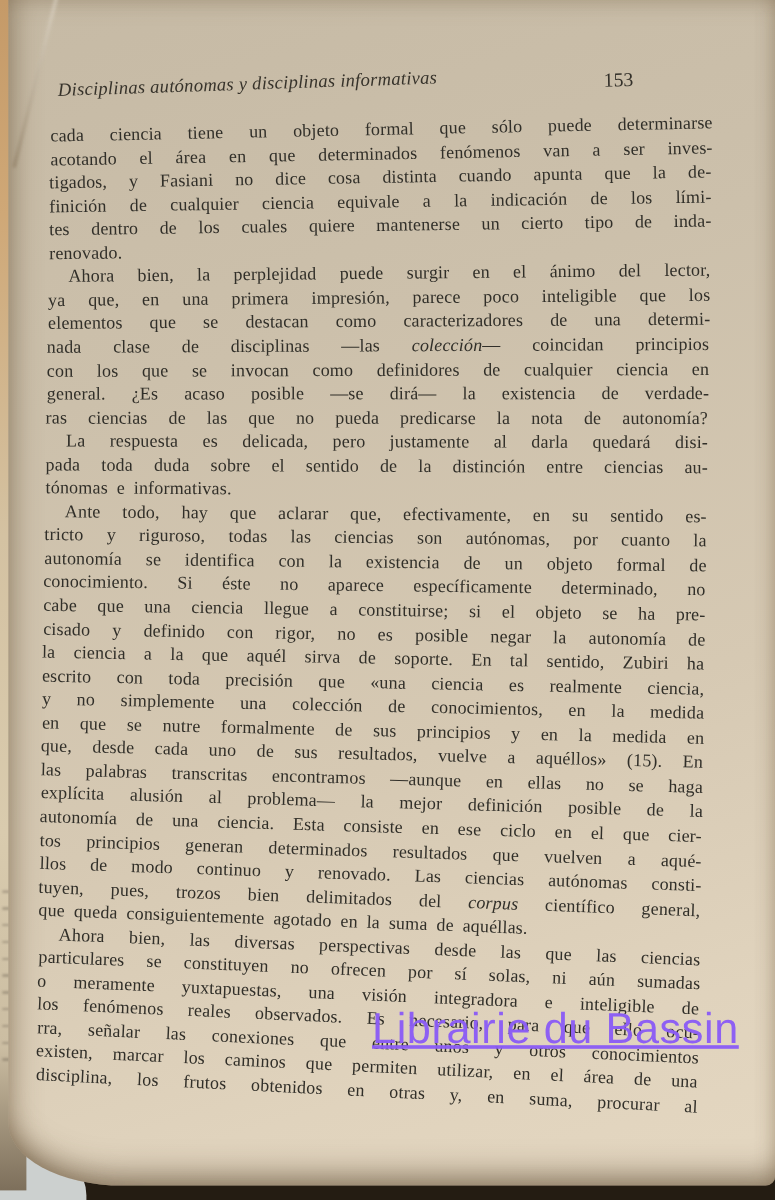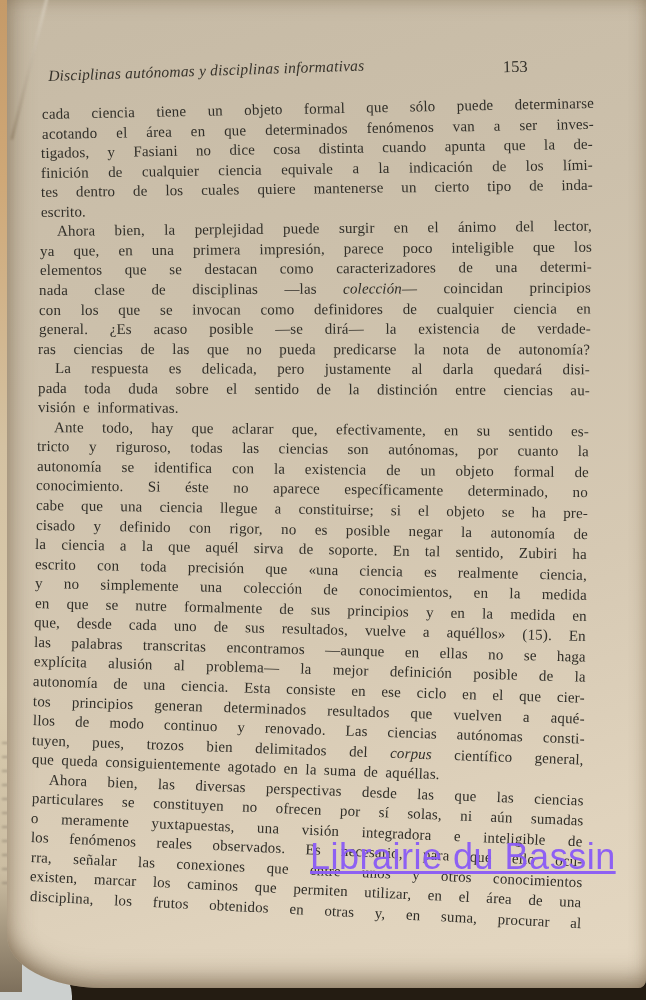--- a/index.html
+++ b/index.html
@@ -78,31 +78,31 @@
   <div class="page"></div>
   <div class="crease"></div>
   <div class="running-title">Disciplinas autónomas y disciplinas informativas</div>
   <div class="page-number">153</div>
   <div class="text-block">
       <div class="line" style="top: 105px; left: 42px; transform: rotate(-1.15deg);"><span>cada ciencia tiene un objeto formal que sólo puede determinarse</span></div>
       <div class="line" style="top: 124.55px; left: 41.7px; transform: rotate(-1.0505deg);"><span>acotando el área en que determinados fenómenos van a ser inves-</span></div>
       <div class="line" style="top: 144.1px; left: 41.4px; transform: rotate(-0.951deg);"><span>tigados, y Fasiani no dice cosa distinta cuando apunta que la de-</span></div>
       <div class="line" style="top: 163.65px; left: 41.1px; transform: rotate(-0.8515deg);"><span>finición de cualquier ciencia equivale a la indicación de los lími-</span></div>
       <div class="line" style="top: 183.2px; left: 40.8px; transform: rotate(-0.752deg);"><span>tes dentro de los cuales quiere mantenerse un cierto tipo de inda-</span></div>
-      <div class="line para-end" style="top: 202.75px; left: 40.5px; transform: rotate(-0.6525deg);"><span>escrito.</span></div>
+      <div class="line para-end" style="top: 202.75px; left: 40.5px; transform: rotate(-0.6525deg);"><span>renovado.</span></div>
       <div class="line indent" style="top: 222.3px; left: 40.2px; transform: rotate(-0.553deg);"><span>Ahora bien, la perplejidad puede surgir en el ánimo del lector,</span></div>
       <div class="line" style="top: 241.85px; left: 39.9px; transform: rotate(-0.4535deg);"><span>ya que, en una primera impresión, parece poco inteligible que los</span></div>
       <div class="line" style="top: 261.4px; left: 39.6px; transform: rotate(-0.354deg);"><span>elementos que se destacan como caracterizadores de una determi-</span></div>
       <div class="line" style="top: 280.95px; left: 39.3px; transform: rotate(-0.2545deg);"><span>nada clase de disciplinas —las </span><i>colección</i><span>— coincidan principios</span></div>
       <div class="line" style="top: 300.5px; left: 39px; transform: rotate(-0.155deg);"><span>con los que se invocan como definidores de cualquier ciencia en</span></div>
       <div class="line" style="top: 320.05px; left: 38.7px; transform: rotate(-0.0554999deg);"><span>general. ¿Es acaso posible —se dirá— la existencia de verdade-</span></div>
       <div class="line" style="top: 339.6px; left: 38.4px; transform: rotate(0.044deg);"><span>ras ciencias de las que no pueda predicarse la nota de autonomía?</span></div>
       <div class="line indent" style="top: 359.15px; left: 38.1px; transform: rotate(0.1435deg);"><span>La respuesta es delicada, pero justamente al darla quedará disi-</span></div>
       <div class="line" style="top: 378.7px; left: 37.8px; transform: rotate(0.243deg);"><span>pada toda duda sobre el sentido de la distinción entre ciencias au-</span></div>
-      <div class="line para-end" style="top: 398.25px; left: 37.5px; transform: rotate(0.3425deg);"><span>visión e informativas.</span></div>
+      <div class="line para-end" style="top: 398.25px; left: 37.5px; transform: rotate(0.3425deg);"><span>tónomas e informativas.</span></div>
       <div class="line indent" style="top: 417.8px; left: 37.2px; transform: rotate(0.442deg);"><span>Ante todo, hay que aclarar que, efectivamente, en su sentido es-</span></div>
       <div class="line" style="top: 437.35px; left: 36.9px; transform: rotate(0.5415deg);"><span>tricto y riguroso, todas las ciencias son autónomas, por cuanto la</span></div>
       <div class="line" style="top: 456.9px; left: 36.6px; transform: rotate(0.641deg);"><span>autonomía se identifica con la existencia de un objeto formal de</span></div>
       <div class="line" style="top: 476.45px; left: 36.3px; transform: rotate(0.7405deg);"><span>conocimiento. Si éste no aparece específicamente determinado, no</span></div>
       <div class="line" style="top: 496px; left: 36px; transform: rotate(0.84deg);"><span>cabe que una ciencia llegue a constituirse; si el objeto se ha pre-</span></div>
       <div class="line" style="top: 515.55px; left: 35.7px; transform: rotate(0.9395deg);"><span>cisado y definido con rigor, no es posible negar la autonomía de</span></div>
       <div class="line" style="top: 535.1px; left: 35.4px; transform: rotate(1.039deg);"><span>la ciencia a la que aquél sirva de soporte. En tal sentido, Zubiri ha</span></div>
       <div class="line" style="top: 554.65px; left: 35.1px; transform: rotate(1.1385deg);"><span>escrito con toda precisión que «una ciencia es realmente ciencia,</span></div>
       <div class="line" style="top: 574.2px; left: 34.8px; transform: rotate(1.238deg);"><span>y no simplemente una colección de conocimientos, en la medida</span></div>
       <div class="line" style="top: 593.75px; left: 34.5px; transform: rotate(1.3375deg);"><span>en que se nutre formalmente de sus principios y en la medida en</span></div>

